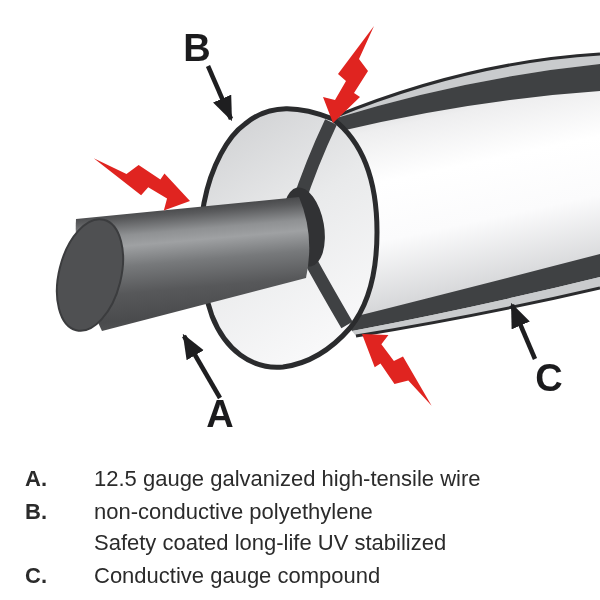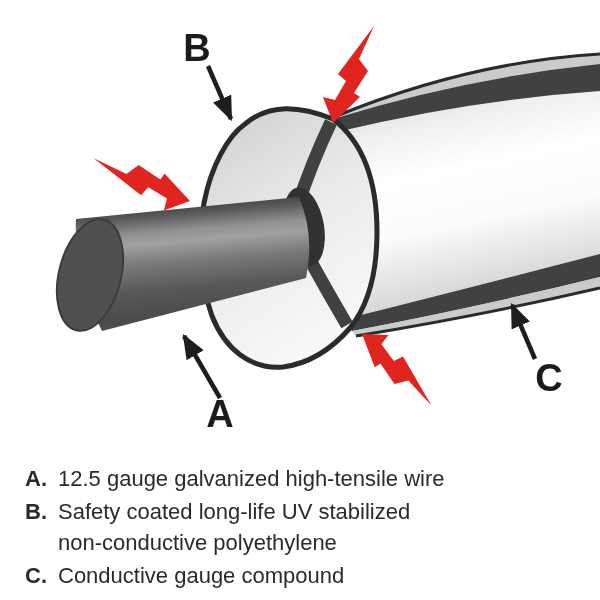--- a/index.html
+++ b/index.html
@@ -29,21 +29,21 @@
   .legend-item{
     display:flex;
     align-items:flex-start;
     margin-bottom:2px;
   }
   .legend-key{
     font-weight:bold;
     width:33px;
     flex:0 0 33px;
   }
-  .legend-lines{flex:1;}
+  .legend-lines{flex:1;margin-left:36px;}
   .legend-line{display:block;}
 </style>
 </head>
 <body>
 
 <div id="stage">
 
   <svg id="diagram-svg" width="600" height="600" viewBox="0 0 600 600">
     <defs>
       <linearGradient id="bodyGrad" gradientUnits="userSpaceOnUse" x1="0" y1="70" x2="0" y2="330" gradientTransform="rotate(-12 450 200)">
@@ -118,22 +118,22 @@
   <div id="legend">
     <div class="legend-item">
       <span class="legend-key">A.</span>
       <span class="legend-lines">
         <span class="legend-line">12.5 gauge galvanized high-tensile wire</span>
       </span>
     </div>
     <div class="legend-item">
       <span class="legend-key">B.</span>
       <span class="legend-lines">
+        <span class="legend-line">non-conductive polyethylene</span>
         <span class="legend-line">Safety coated long-life UV stabilized</span>
-        <span class="legend-line">non-conductive polyethylene</span>
       </span>
     </div>
     <div class="legend-item">
       <span class="legend-key">C.</span>
       <span class="legend-lines">
         <span class="legend-line">Conductive gauge compound</span>
       </span>
     </div>
   </div>
 

